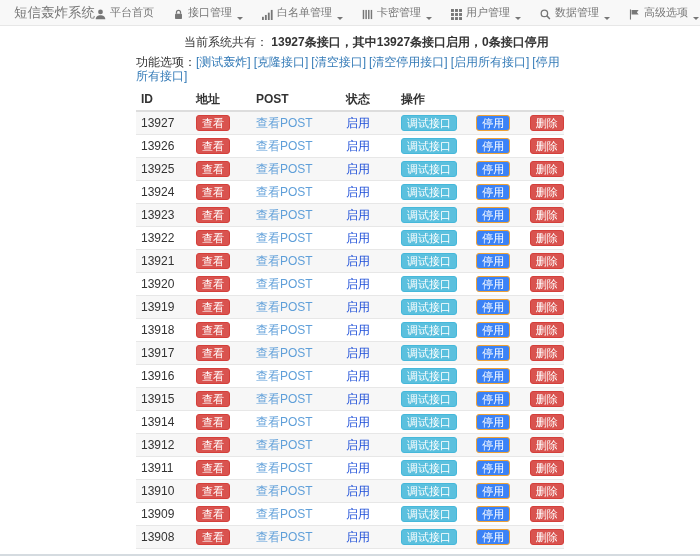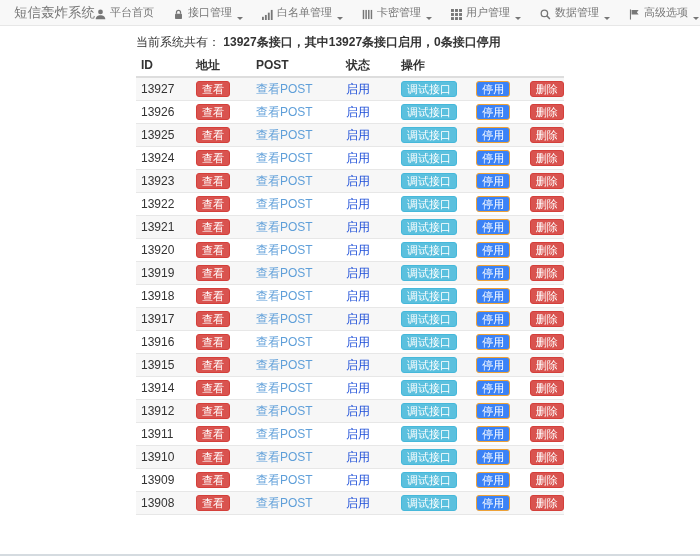--- a/index.html
+++ b/index.html
@@ -50,20 +50,21 @@
     border-right: 3.5px solid transparent;
     margin-left: 1px;
   }
   
   .container { width: 428px; margin: 0 auto; }
   .summary {
     margin-top: 9px;
     font-size: 12px;
     line-height: 14px;
     color: #333;
+    margin-left: 48px;
   }
   .summary .stats { font-weight: bold; }
   .func {
     margin-top: 6px;
     font-size: 12px;
     line-height: 14px;
     color: #333;
   }
   .func a {
     color: #337ab7;
@@ -211,20 +212,23 @@
     </div>
 </div>
 
 <div class="container">
 
   <div class="summary">
     <span>当前系统共有：</span>
     <span class="stats">13927条接口，其中13927条接口启用，0条接口停用</span>
   </div>
 
+  <div class="func">
+    <span>功能选项：</span><span id="func-links"><a>[测试轰炸]</a><a>[克隆接口]</a><a>[清空接口]</a><a>[清空停用接口]</a><a>[启用所有接口]</a><a>[停用所有接口]</a></span>
+  </div>
 
   <table>
     <colgroup>
       <col style="width:55px">
         <col style="width:60px">
         <col style="width:90px">
       <col style="width:55px">
         <col style="width:168px">
     </colgroup>
     <thead>

